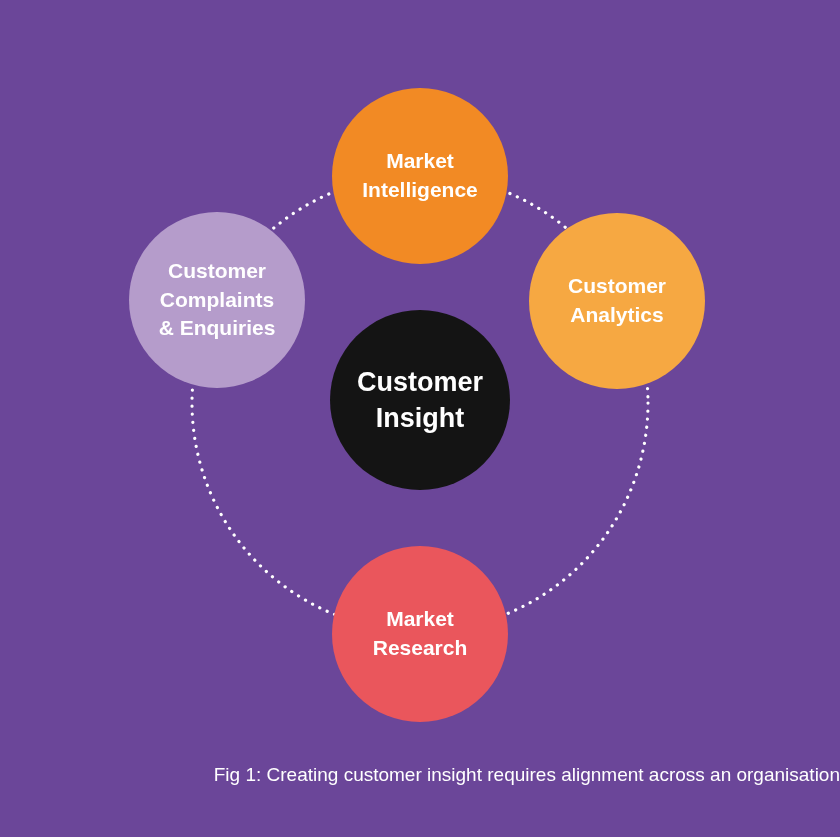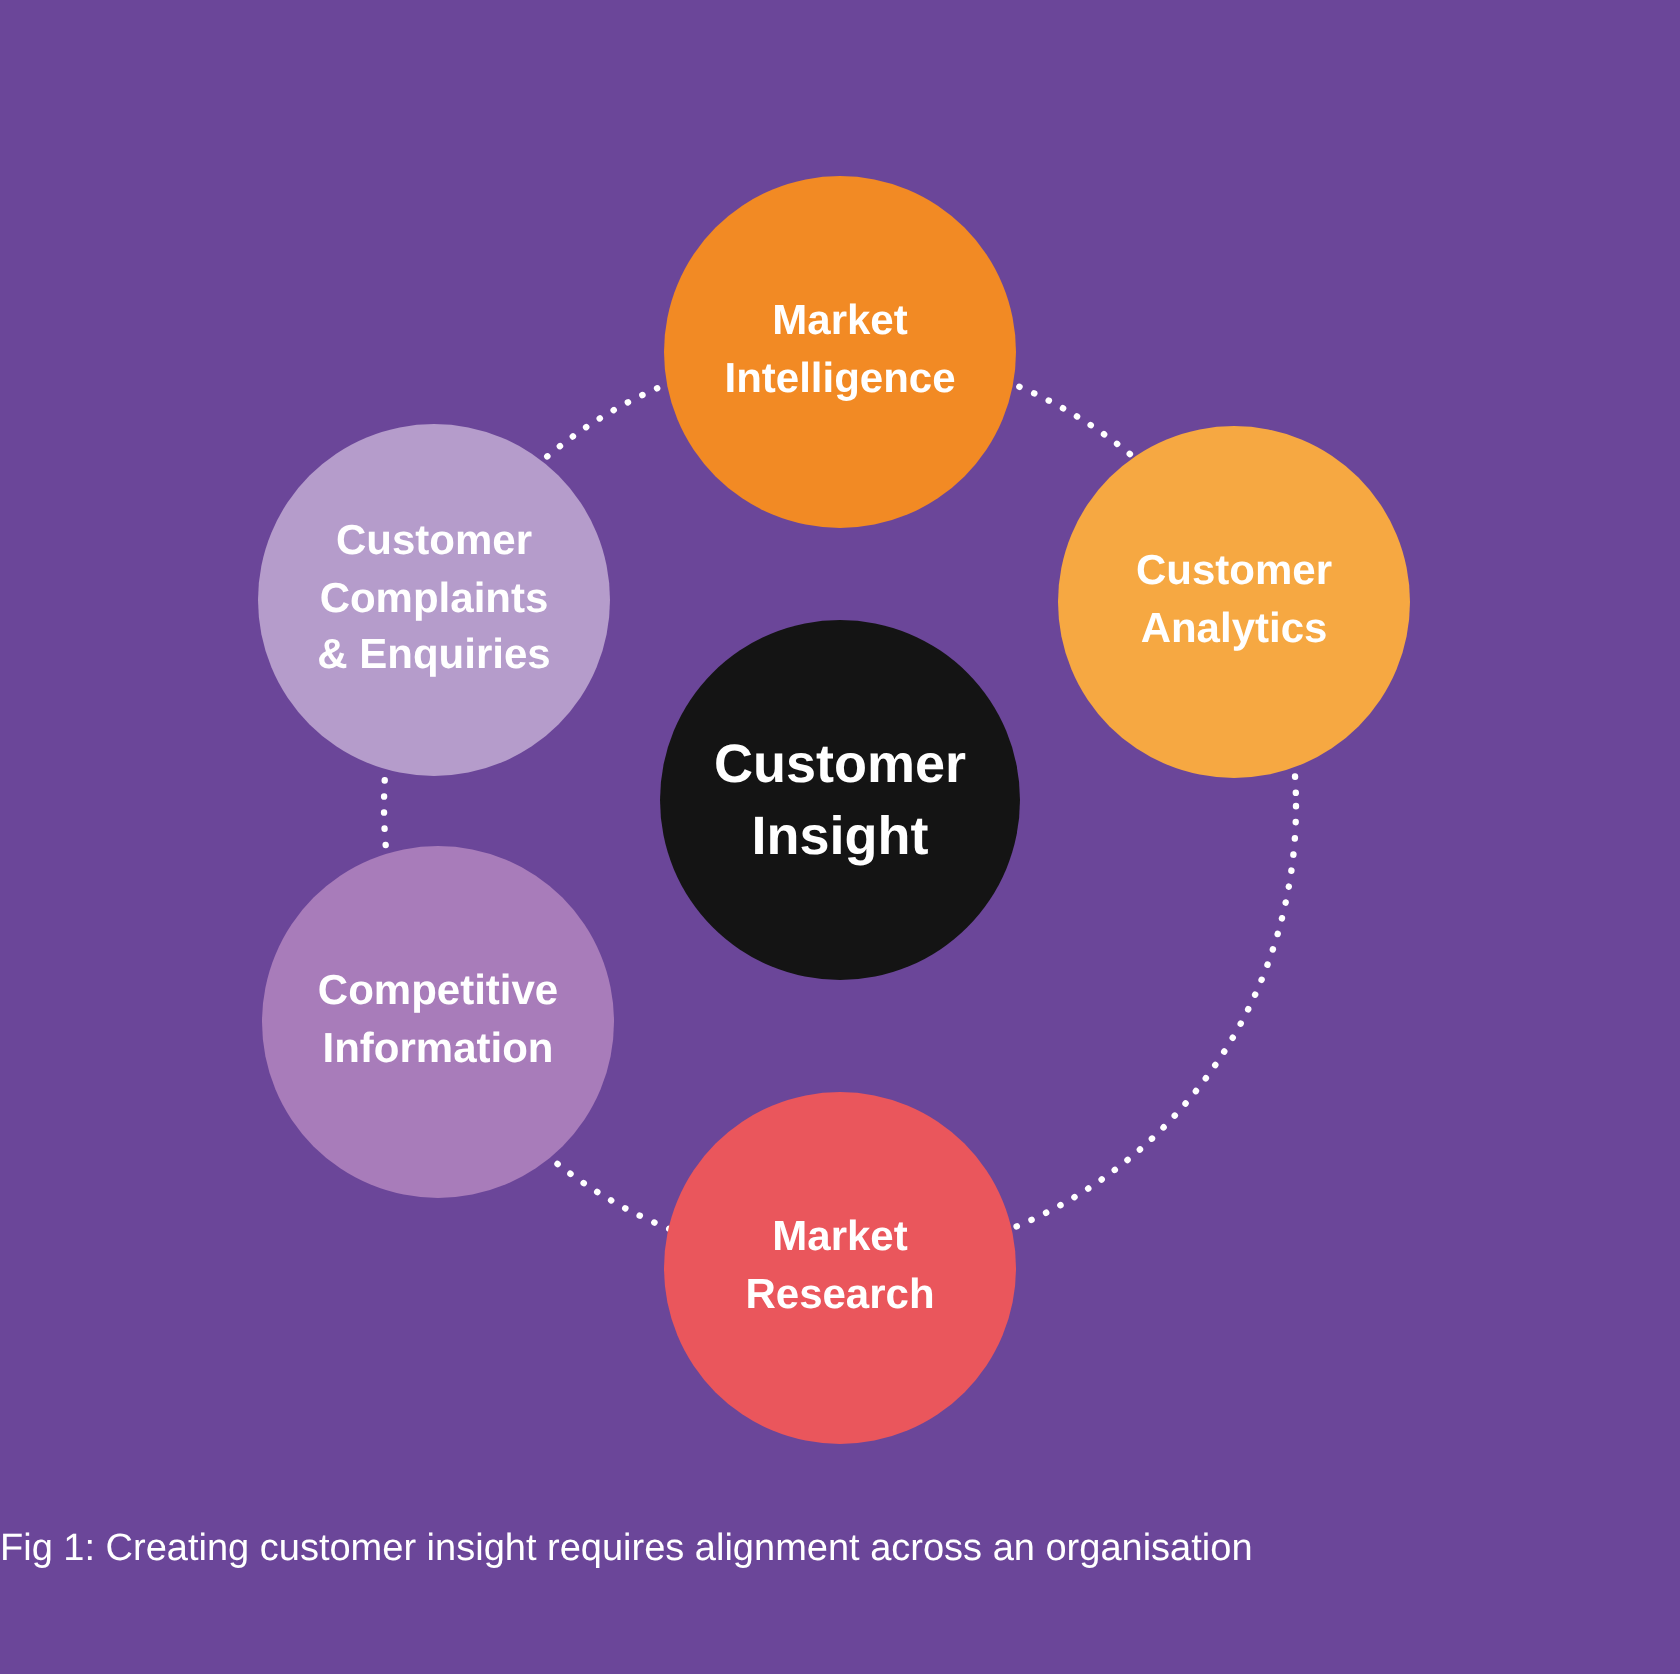--- a/index.html
+++ b/index.html
@@ -62,21 +62,21 @@
   .pos-top-right    { left: 529px; top: 213px; }
   .pos-bottom-right { left: 534px; top: 423px; }
   .pos-bottom       { left: 332px; top: 546px; }
   .pos-bottom-left  { left: 131px; top: 423px; }
   .pos-top-left     { left: 129px; top: 212px; }
   .caption {
     position: absolute;
     left: 0;
     top: 764px;
     width: 100%;
-    text-align: left;
+    text-align: right;
     color: #FFFFFF;
     font-size: 19px;
     font-weight: 500;
   }
 </style>
 </head>
 <body>
 
 <div class="canvas" style="background: rgb(107, 70, 153);">
 
@@ -93,24 +93,20 @@
     <span class="label">Customer
 Analytics</span>
   </div>
 
 
   <div class="node pos-bottom" style="background: rgb(234, 86, 92);">
     <span class="label">Market
 Research</span>
   </div>
 
-  <div class="node pos-bottom-left" style="background: rgb(168, 124, 186);">
-    <span class="label">Competitive
-Information</span>
-  </div>
 
   <div class="node pos-top-left" style="background: rgb(181, 156, 203);">
     <span class="label">Customer
 Complaints
 &amp; Enquiries</span>
   </div>
 
   <div class="node center-node" style="background: rgb(20, 20, 20);">
     <span class="label center-label">Customer
 Insight</span>

